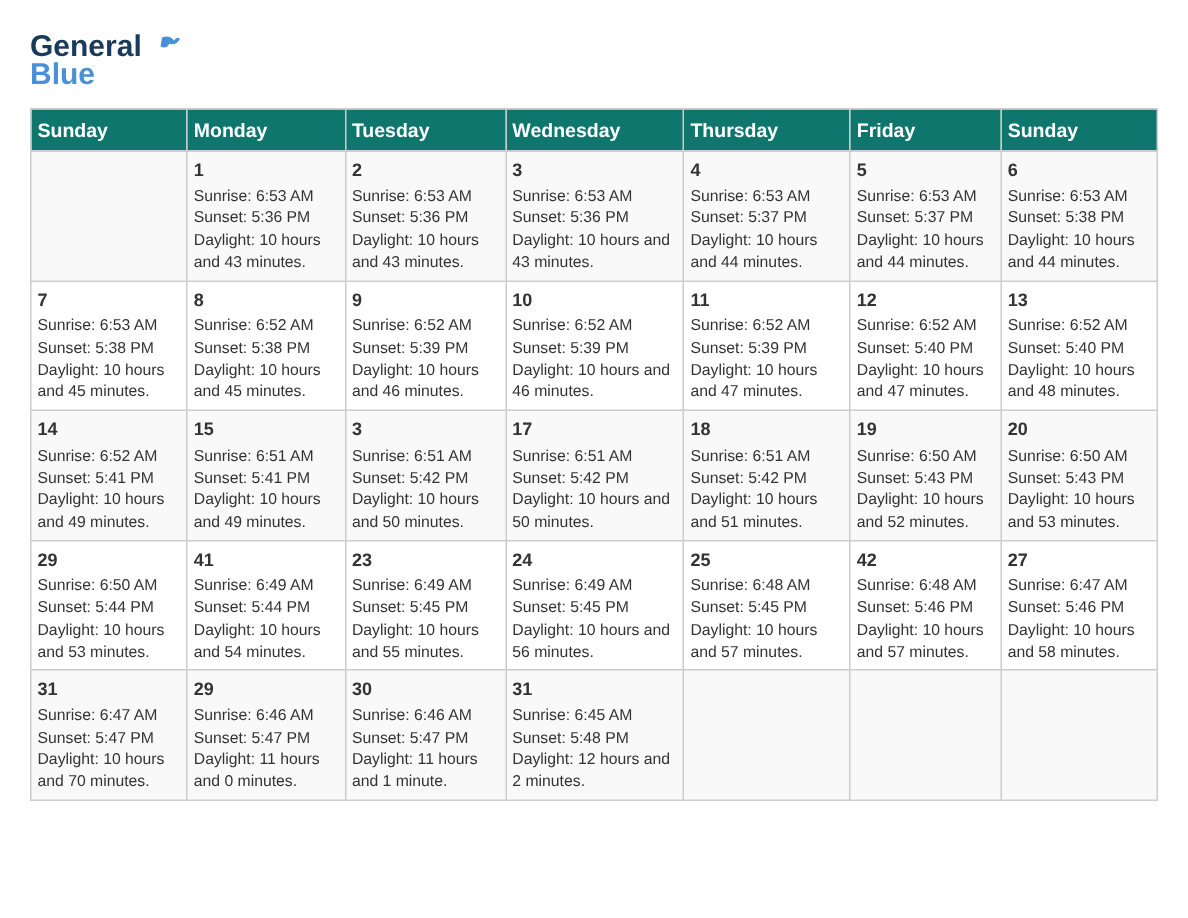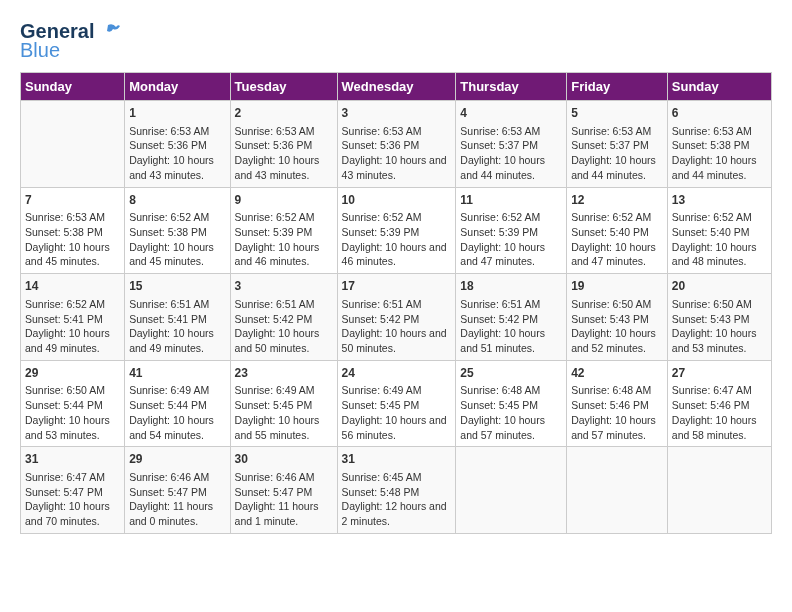--- a/index.html
+++ b/index.html
@@ -28,21 +28,21 @@
     .location {
       font-size: 16px;
       color: #333;
     }
     table {
       width: 100%;
       border-collapse: collapse;
       font-size: 11px;
     }
     thead tr {
-      background-color: #701a75;
+      background-color: #0f766e;
       color: #fff;
     }
     thead th {
       padding: 6px 4px;
       text-align: left;
       font-size: 13px;
       font-weight: bold;
       border: 1px solid #ccc;
     }
     tbody tr {
@@ -79,21 +79,21 @@
 
 <div class="header">
   <div class="logo-wrapper">
   <div style="display:flex;flex-direction:column;align-items:flex-start;">
     <div style="display:flex;align-items:center;gap:2px;">
       <span style="font-size:20px;font-weight:bold;color:#1a3a5c;">General</span>
       <svg width="22" height="18" viewBox="0 0 22 18" style="margin-left:2px;">
         <path d="M10,2 Q15,0 18,4 Q20,1 22,3 Q19,8 15,6 Q13,10 9,8 Z" fill="#4a90d9"></path>
       </svg>
     </div>
-    <span style="font-size:20px;font-weight:normal;color:#4a90d9;margin-top:-4px;">Blue</span>
+    <span style="font-size:20px;font-weight:bold;color:#4a90d9;margin-top:-4px;">Blue</span>
   </div>
 </div>
   <div class="title-area">
     <div class="month-year"></div>
     <div class="location"></div>
   </div>
 </div>
 
 <table>
   <thead>

